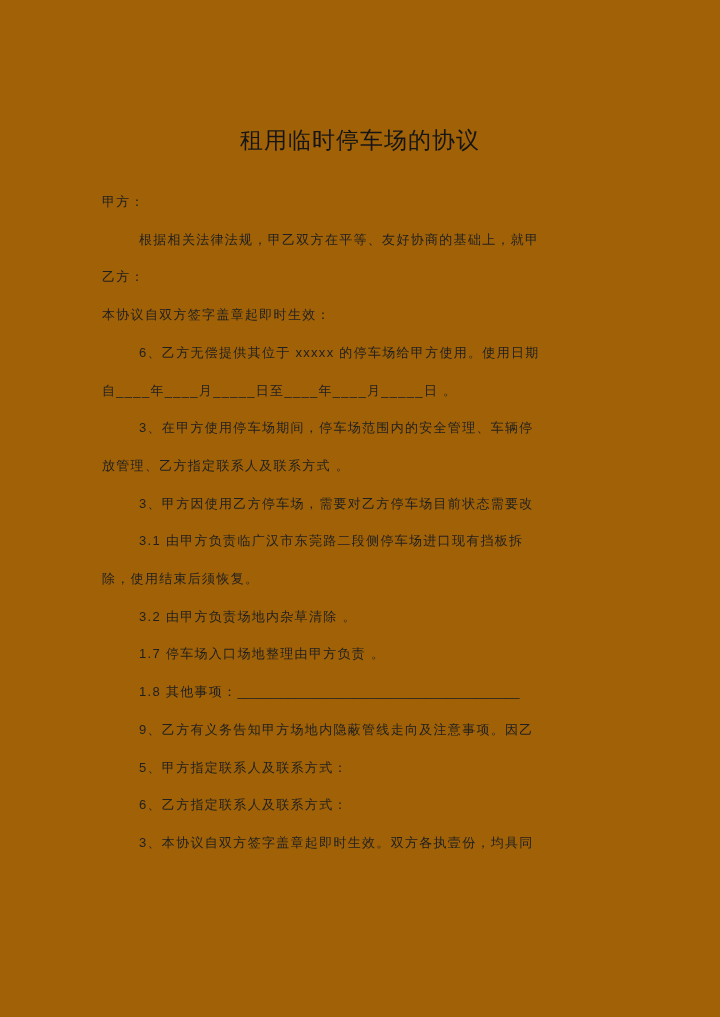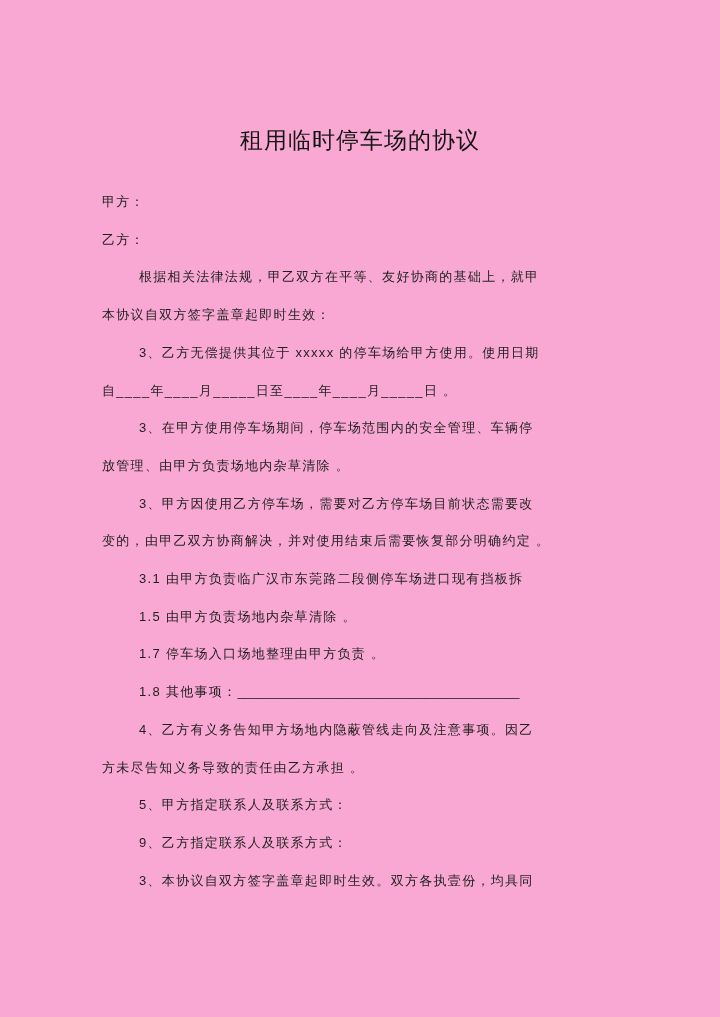--- a/index.html
+++ b/index.html
@@ -4,21 +4,21 @@
 <style>
   html, body {
     margin: 0;
     padding: 0;
     background: #ffffff;
   }
   .page {
     position: relative;
     width: 720px;
     height: 1017px;
-    background: #f9a8d4;
+    background: #a16207;
     overflow: hidden;
     font-family: "Liberation Sans", sans-serif;
     color: #1f1f1f;
   }
   .doc-title {
     margin: 0;
     padding-top: 126px;
     text-align: center;
     font-family: "Liberation Serif", serif;
     font-weight: 400;
@@ -46,32 +46,31 @@
   }
 </style>
 </head>
 <body>
 
 <div class="page">
   <h1 class="doc-title">租用临时停车场的协议</h1>
 
   <div class="doc-lines">
     <div class="line">甲方：</div>
+    <div class="line indent">根据相关法律法规，甲乙双方在平等、友好协商的基础上，就甲</div>
     <div class="line">乙方：</div>
-    <div class="line indent">根据相关法律法规，甲乙双方在平等、友好协商的基础上，就甲</div>
     <div class="line">本协议自双方签字盖章起即时生效：</div>
-    <div class="line indent">3、乙方无偿提供其位于 xxxxx 的停车场给甲方使用。使用日期</div>
+    <div class="line indent">6、乙方无偿提供其位于 xxxxx 的停车场给甲方使用。使用日期</div>
     <div class="line">自____年____月_____日至____年____月_____日 。</div>
     <div class="line indent">3、在甲方使用停车场期间，停车场范围内的安全管理、车辆停</div>
-    <div class="line">放管理、由甲方负责场地内杂草清除 。</div>
+    <div class="line">放管理、乙方指定联系人及联系方式 。</div>
     <div class="line indent">3、甲方因使用乙方停车场，需要对乙方停车场目前状态需要改</div>
-    <div class="line">变的，由甲乙双方协商解决，并对使用结束后需要恢复部分明确约定 。</div>
     <div class="line indent">3.1 由甲方负责临广汉市东莞路二段侧停车场进口现有挡板拆</div>
-    <div class="line indent">1.5 由甲方负责场地内杂草清除 。</div>
+    <div class="line">除，使用结束后须恢复。</div>
+    <div class="line indent">3.2 由甲方负责场地内杂草清除 。</div>
     <div class="line indent">1.7 停车场入口场地整理由甲方负责 。</div>
     <div class="line indent"><span>1.8 其他事项：</span><span class="fill-blank">_______________________________________</span></div>
-    <div class="line indent">4、乙方有义务告知甲方场地内隐蔽管线走向及注意事项。因乙</div>
-    <div class="line">方未尽告知义务导致的责任由乙方承担 。</div>
+    <div class="line indent">9、乙方有义务告知甲方场地内隐蔽管线走向及注意事项。因乙</div>
     <div class="line indent">5、甲方指定联系人及联系方式：</div>
-    <div class="line indent">9、乙方指定联系人及联系方式：</div>
+    <div class="line indent">6、乙方指定联系人及联系方式：</div>
     <div class="line indent">3、本协议自双方签字盖章起即时生效。双方各执壹份，均具同</div>
   </div>
 </div>
 
 </body></html>

